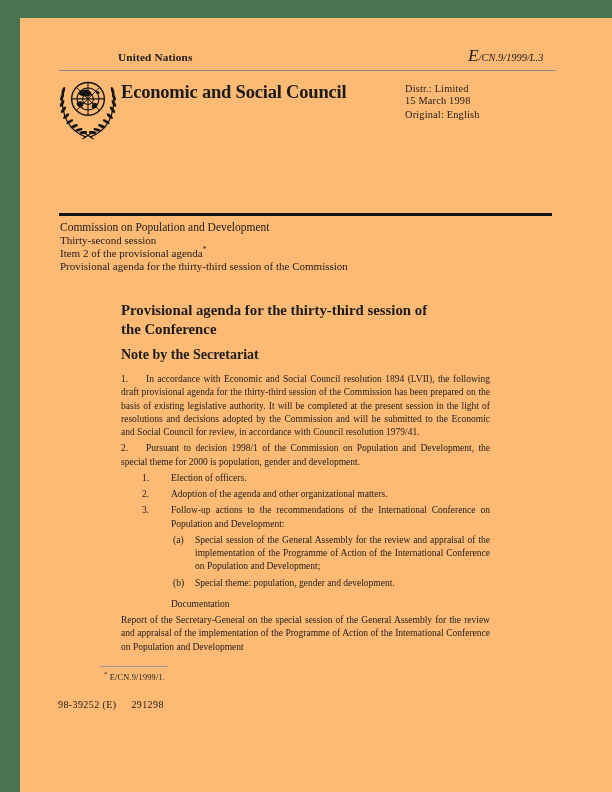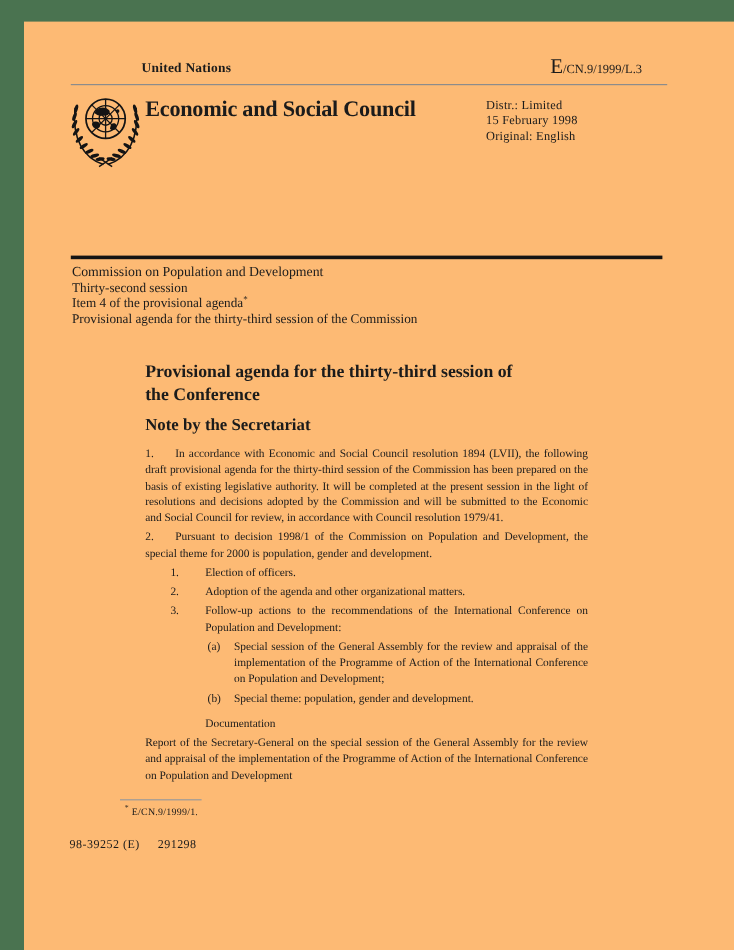--- a/index.html
+++ b/index.html
@@ -13,21 +13,21 @@
   }
   #page {
     position: absolute; left: 20px; top: 18px;
     width: 592px; height: 774px;
     background: #fdba74;
   }
   .abs { position: absolute; }
 
   
   .org-name { left: 98px; top: 33px; font-size: 11.2px; font-weight: 600; letter-spacing: .2px; }
-  .doc-symbol { top: 27px; left: 433px; width: 82px; text-align: right; white-space: nowrap; }
+  .doc-symbol { top: 27px; left: 448px; width: 82px; text-align: left; white-space: nowrap; font-style: italic; }
   .doc-symbol .big-e { font-size: 17.5px; }
   .doc-symbol .rest { font-size: 10.4px; }
   .rule-thin { left: 39px; top: 52px; width: 497px; height: 1.3px; background: #8c8c8c; }
 
   .emblem { left: 38px; top: 58px; width: 60px; height: 64px; }
   .council-name { left: 101px; top: 64px; font-size: 18.5px; font-weight: 700; letter-spacing: -0.2px; white-space: nowrap; }
 
   .distr-block { left: 385px; top: 65px; font-size: 10.3px; line-height: 11.6px; letter-spacing: .2px; }
   .distr-block .gap-line { margin-top: 3px; }
 
@@ -114,29 +114,29 @@
         <ellipse class="fl" cx="28" cy="62" rx="4.2" ry="1.6" transform="rotate(-8 28 62)"></ellipse>
       </g>
       <path class="ln" d="M27,69 L39,61 M39,69 L27,61" stroke-width="1.3"></path>
     </svg>
   </div>
 
   <div class="abs council-name">Economic and Social Council</div>
 
   <div class="abs distr-block">
     <div>Distr.: Limited</div>
-    <div>15 February 1998</div>
+    <div>15 March 1998</div>
     <div class="gap-line">Original: English</div>
   </div>
 
   <div class="abs rule-thick"></div>
   <div class="abs session-block">
     <div class="b commission">Commission on Population and Development</div>
     <div class="b">Thirty-second session</div>
-    <div><span>Item 4 of the provisional agenda</span><sup class="fnmark">*</sup></div>
+    <div><span>Item 2 of the provisional agenda</span><sup class="fnmark">*</sup></div>
     <div class="b">Provisional agenda for the thirty-third session of the Commission</div>
   </div>
 
   <div class="abs doc-title">
     <div>Provisional agenda for the thirty-third session of</div>
     <div>the Conference</div>
   </div>
   <div class="abs note-heading">Note by the Secretariat</div>
 
   <div class="abs content">

